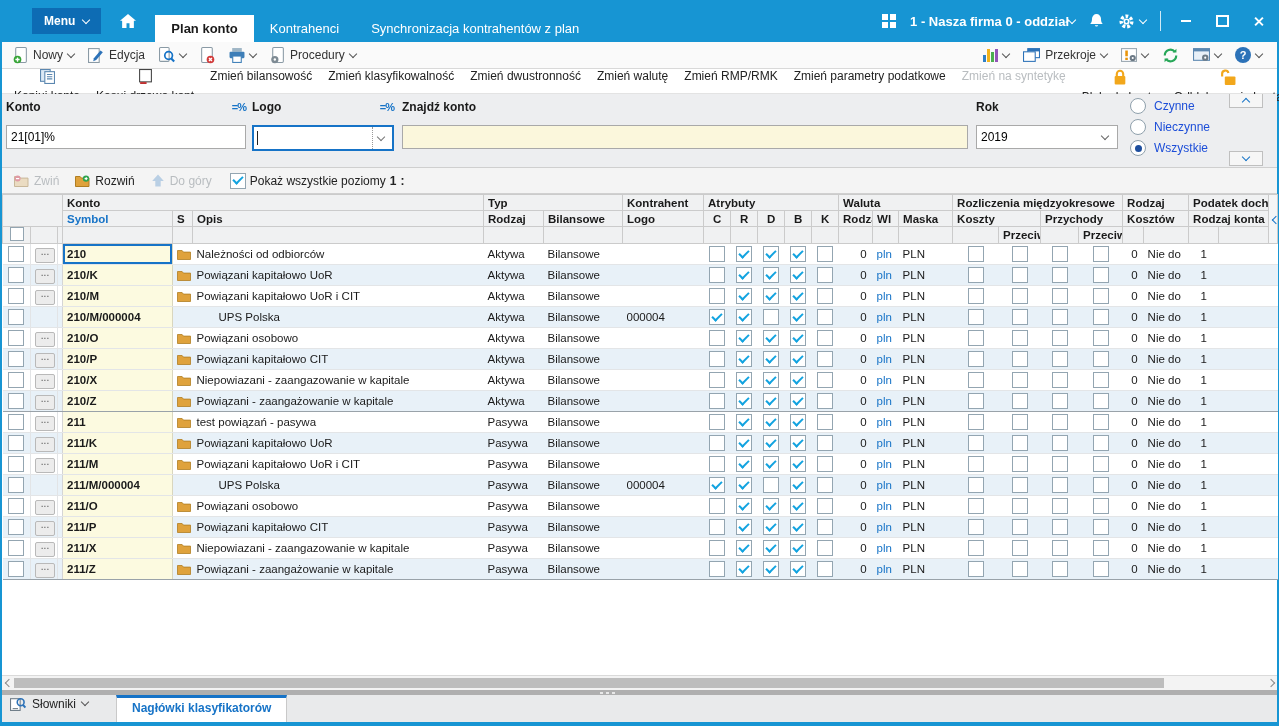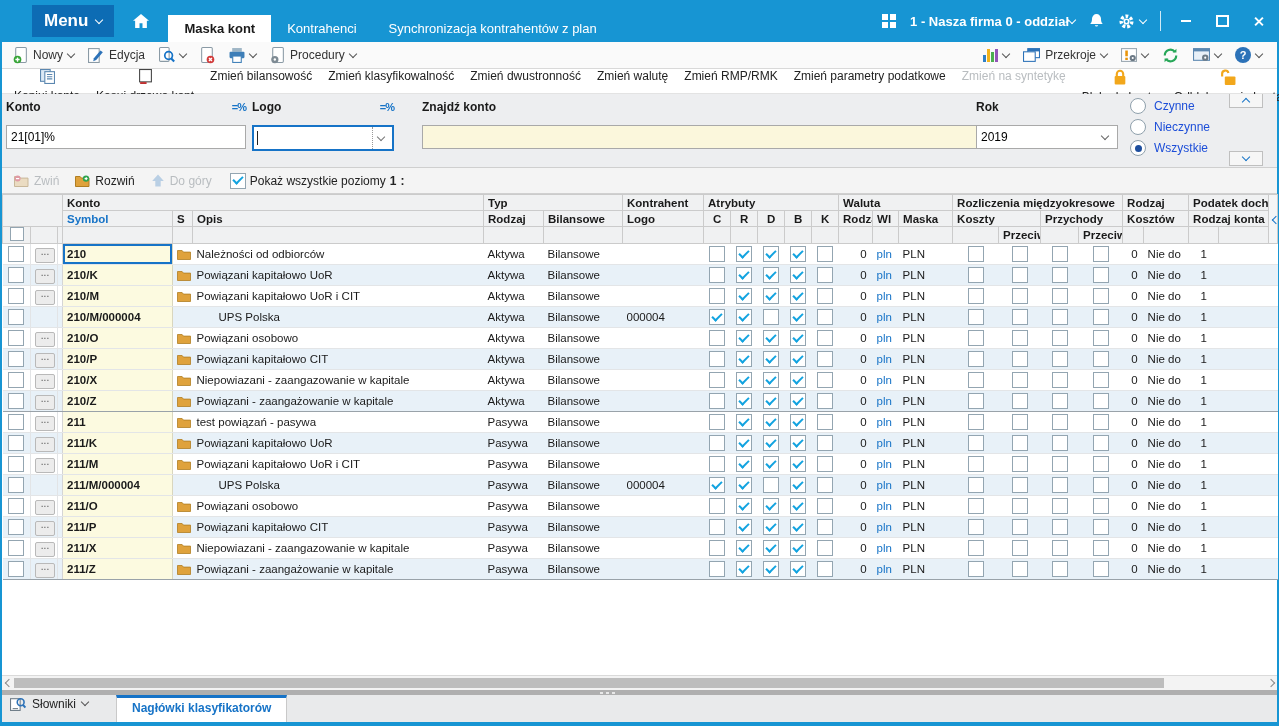--- a/index.html
+++ b/index.html
@@ -1,20 +1,20 @@
 <!DOCTYPE html>
 <html><head>
 <meta charset="utf-8">
 <style>
   html,body{margin:0;padding:0;}
   body{width:1279px;height:726px;overflow:hidden;font-family:"Liberation Sans",sans-serif;background:#fff;}
   .app{width:1279px;height:726px;display:flex;flex-direction:column;}
   
   .titlebar{height:42px;background:#1795D3;display:flex;align-items:stretch;flex:none;position:relative;}
-  .menu-btn{align-self:center;background:#0D6CB4;color:#fff;font-weight:bold;font-size:17px;padding:6px 12px;margin-left:32px;display:flex;align-items:center;gap:8px;cursor:pointer;}
+  .menu-btn{align-self:center;background:#0D6CB4;color:#fff;font-weight:bold;font-size:12px;padding:6px 12px;margin-left:32px;display:flex;align-items:center;gap:8px;cursor:pointer;}
   .home-btn{align-self:center;margin:0 19px;display:flex;}
   .tabs{display:flex;align-items:flex-end;}
   .tab{color:#fff;font-size:13px;padding:0 16px;height:27px;line-height:27px;white-space:nowrap;cursor:pointer;}
   .tab.active{background:#fff;color:#1a1a1a;font-weight:bold;}
   .tb-right{margin-left:auto;display:flex;align-items:center;gap:14px;padding-right:10px;}
   .company{color:#fff;font-weight:bold;font-size:13px;display:flex;align-items:center;gap:0;white-space:nowrap;}
   .chev{display:inline-block;width:6px;height:6px;border-right:2px solid currentColor;border-bottom:2px solid currentColor;}
   .chev.down{transform:rotate(45deg);margin-top:-3px;}
   .chev.up{transform:rotate(-135deg);margin-top:3px;}
   .chev.left{transform:rotate(135deg);}
@@ -114,21 +114,21 @@
       <span class="chev down sm"></span>
     </div>
     <div class="home-btn">
       <span>
           <svg width="16" height="14" viewBox="0 0 15 13">
             <path d="M7.5 0L0 6.2h2v6.8h4.1V8.6h2.8V13H13V6.2h2z" fill="#fff"></path>
           </svg>
         </span>
     </div>
     <div class="tabs">
-      <div class="tab active">Maska kont</div>
+      <div class="tab active">Plan konto</div>
       <div class="tab">Kontrahenci</div>
       <div class="tab">Synchronizacja kontrahentów z plan</div>
     </div>
     <div class="tb-right">
       <span class="apps-grid">
           <i></i>
           <i></i>
           <i></i>
           <i></i>
         </span>
@@ -363,21 +363,21 @@
             <span>Logo</span>
             <span class="match">=%</span>
           </div>
         <div class="finput focused">
           <span class="cursorbar"></span>
           <span class="combo-caret">
               <span class="chev down sm"></span>
             </span>
         </div>
       </div>
-      <div class="ffield" style="left:400px;width:566px;margin-left:20px;">
+      <div class="ffield" style="left:400px;width:566px;">
         <div class="flabel">
             <span>Znajdź konto</span>
           </div>
         <div class="finput cream"></div>
       </div>
       <div class="ffield" style="left:974px;width:142px;">
         <div class="flabel">
             <span>Rok</span>
           </div>
         <div class="finput">

